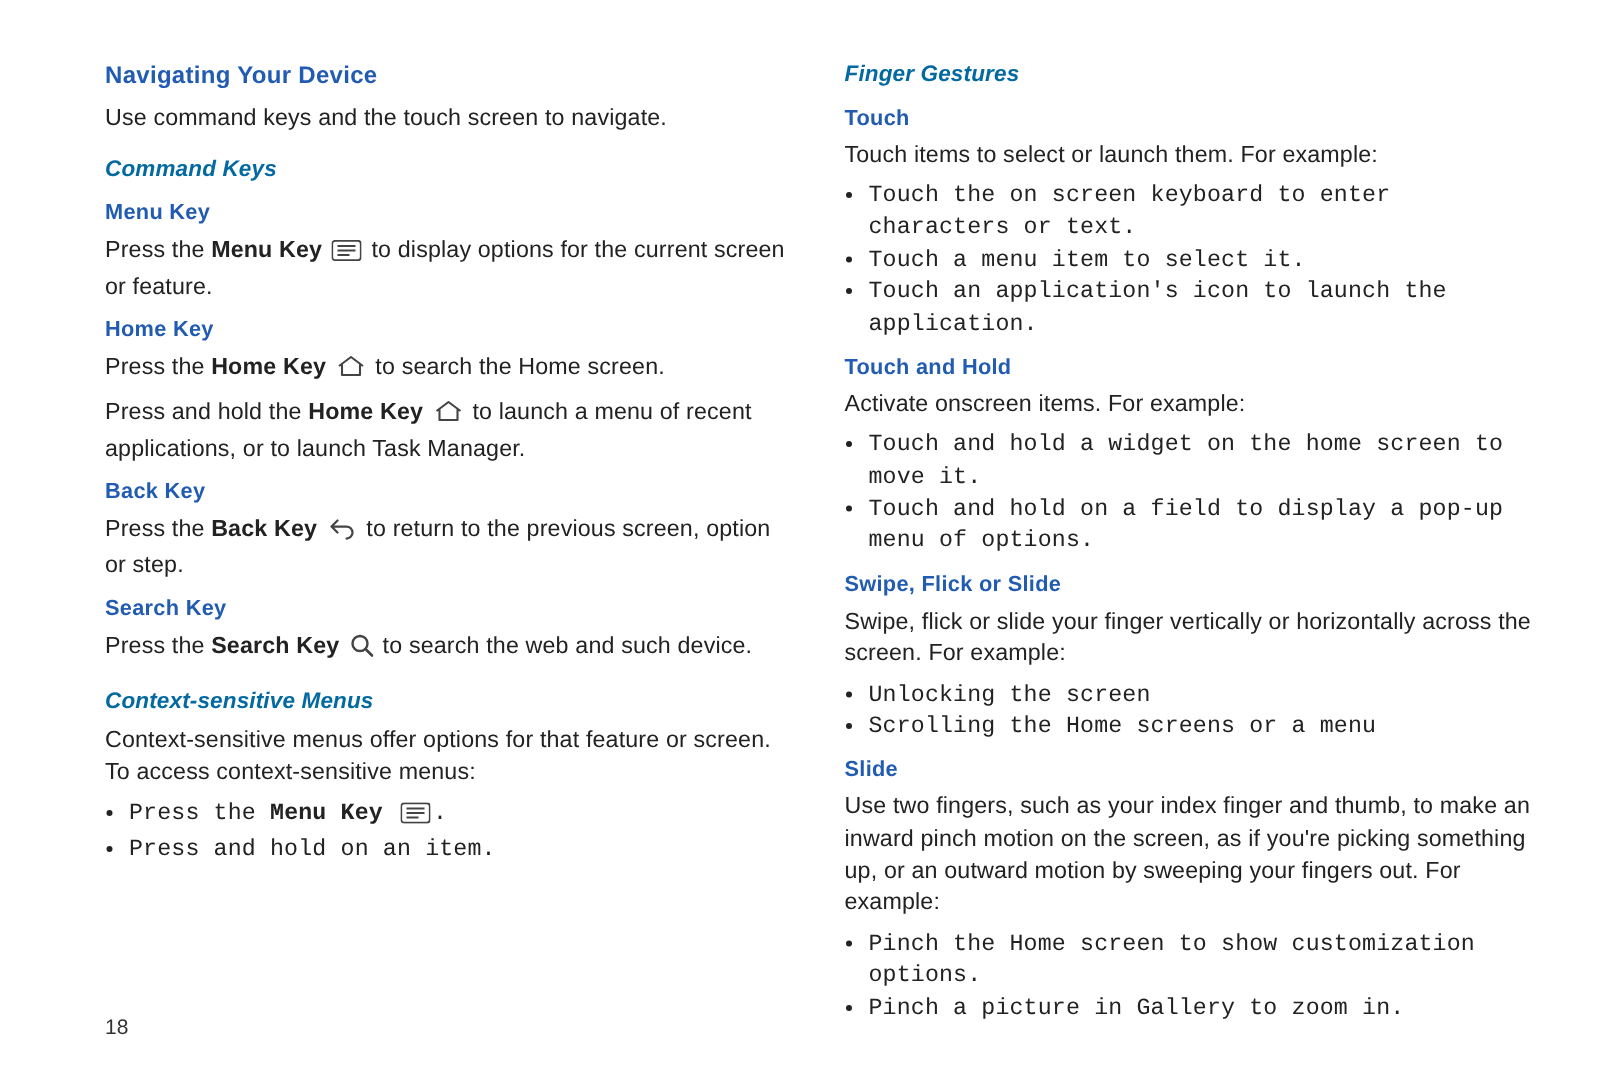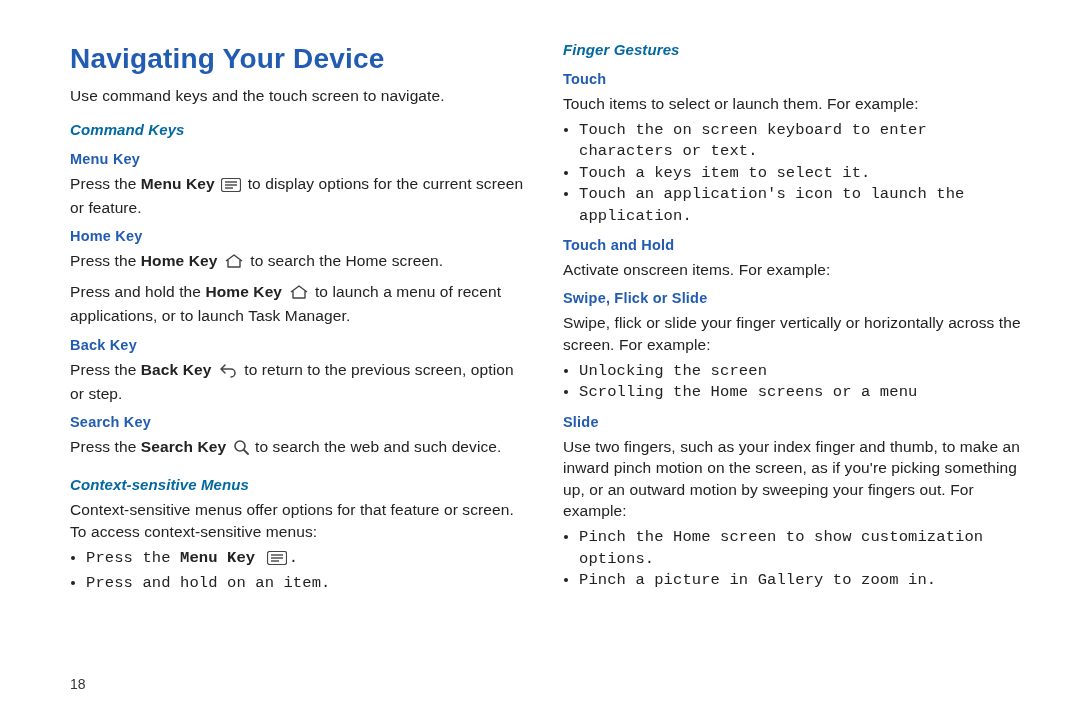--- a/index.html
+++ b/index.html
@@ -21,21 +21,21 @@
   }
   .col {
     flex: 1 1 0;
     font-size: 15.5px;
     line-height: 1.38;
     letter-spacing: 0.1px;
   }
   .col.right { padding-right:6px; }
   h1.section {
     color: #225cb2;
-    font-size: 28px;
+    font-size: 16px;
     font-weight: 800;
     margin: 0 0 6px 0;
     letter-spacing: 0.2px;
   }
   h2.sub {
     color: #0369a1;
     font-size: 15px;
     font-style: italic;
     font-weight: 800;
     margin: 14px 0 2px 0;
@@ -137,26 +137,30 @@
     </ul>
   </div>
 
   <div class="col right">
     <h2 class="sub" style="margin-top:0">Finger Gestures</h2>
 
     <h3 class="mini">Touch</h3>
     <p>Touch items to select or launch them. For example:</p>
     <ul>
       <li>Touch the on screen keyboard to enter characters or text.</li>
-      <li>Touch a keys item to select it.</li>
+      <li>Touch a menu item to select it.</li>
       <li>Touch an application's icon to launch the application.</li>
     </ul>
 
     <h3 class="mini">Touch and Hold</h3>
     <p>Activate onscreen items. For example:</p>
+    <ul>
+      <li>Touch and hold a widget on the home screen to move it.</li>
+      <li>Touch and hold on a field to display a pop-up menu of options.</li>
+    </ul>
 
     <h3 class="mini">Swipe, Flick or Slide</h3>
     <p>Swipe, flick or slide your finger vertically or horizontally across the screen. For example:</p>
     <ul>
       <li>Unlocking the screen</li>
       <li>Scrolling the Home screens or a menu</li>
     </ul>
 
     <h3 class="mini">Slide</h3>
     <p>Use two fingers, such as your index finger and thumb, to make an inward pinch motion on the screen, as if you're picking something up, or an outward motion by sweeping your fingers out. For example:</p>

